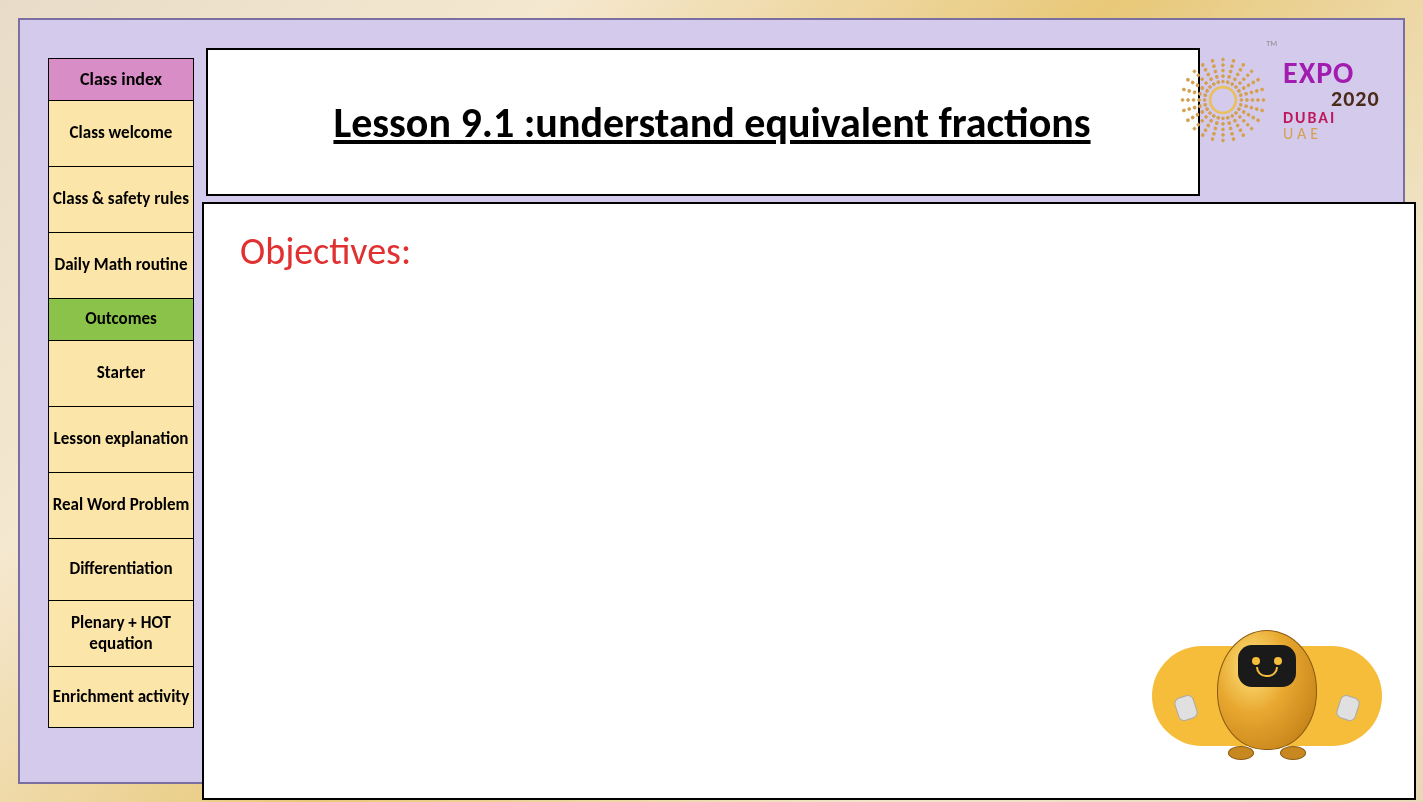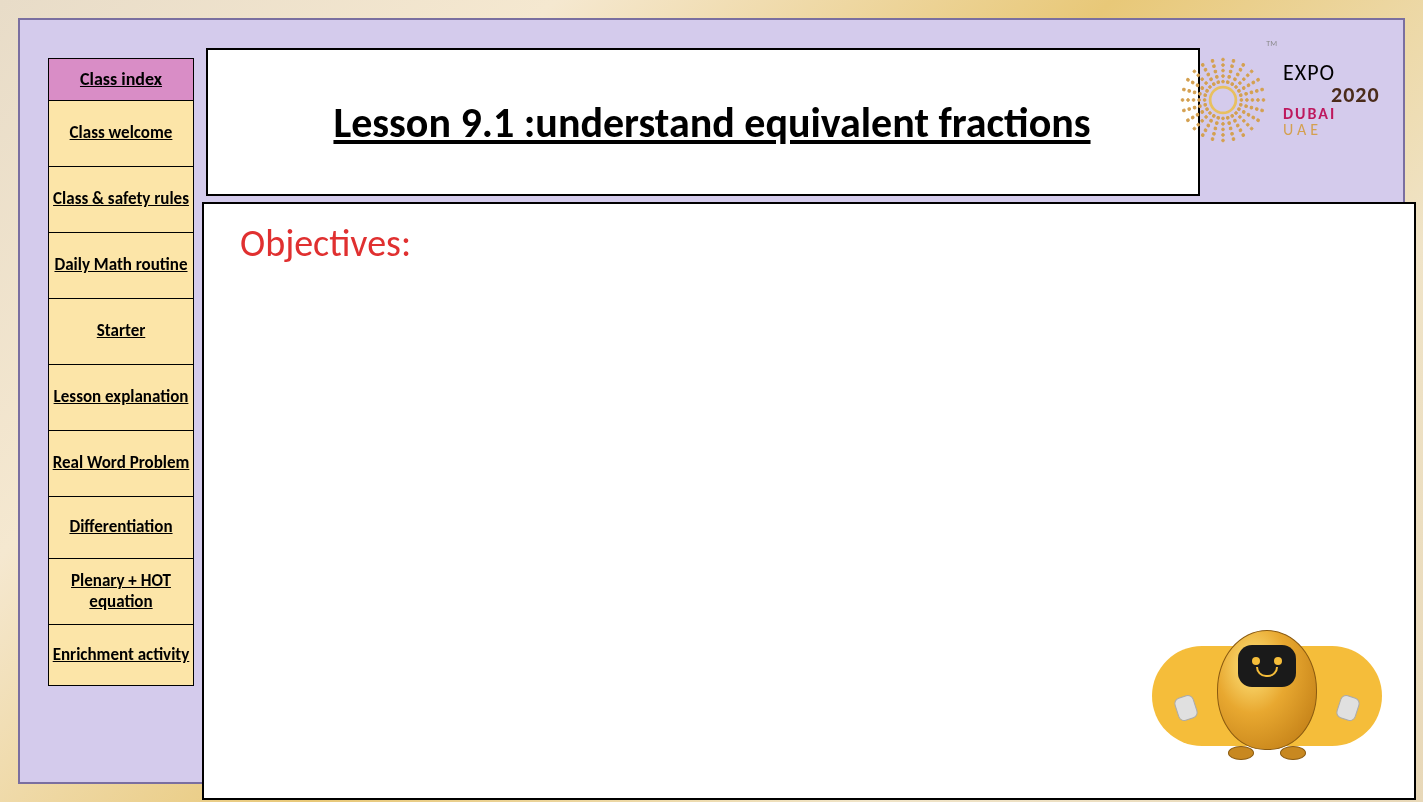--- a/index.html
+++ b/index.html
@@ -33,21 +33,20 @@
     display: flex;
     align-items: center;
     justify-content: center;
     text-align: center;
     border-bottom: 1px solid #000;
     font-size: 17px;
     font-weight: bold;
     color: #000;
     padding: 4px 2px;
     line-height: 1.2;
-    text-decoration: underline;
   }
   .sidebar-item:last-child { border-bottom: none; }
   .si-header { background: #d98dc6; height: 42px; font-size: 18px; }
   .si-normal { background: #fce5a8; }
   .si-active { background: #8bc34a; }
   .h-42 { height: 42px; }
   .h-66 { height: 66px; }
   .h-62 { height: 62px; }
   .h-60 { height: 60px; }
 
@@ -74,21 +73,21 @@
   }
 
   .content-box {
     position: absolute;
     top: 182px;
     left: 182px;
     width: 1214px;
     height: 598px;
     background: #fff;
     border: 2px solid #000;
-    padding: 16px 36px;
+    padding: 24px 36px;
   }
   .obj-label {
     font-size: 38px;
     color: #e03030;
     font-weight: normal;
   }
   .obj-text {
     margin-top: 80px;
     font-size: 42px;
     font-family: "Comic Sans MS", cursive, sans-serif;
@@ -110,21 +109,21 @@
   .expo-sun {
     width: 92px;
     height: 92px;
     position: relative;
   }
   .expo-text {
     display: flex;
     flex-direction: column;
     line-height: 1;
   }
-  .expo-line1 { font-size: 22px; font-weight: normal; color: #000000; letter-spacing: 1px; }
+  .expo-line1 { font-size: 30px; font-weight: bold; color: #a21caf; letter-spacing: 1px; }
   .expo-line2 { font-size: 22px; font-weight: bold; color: #4a2b1a; letter-spacing: 1px; margin-left: 48px; }
   .expo-line3 { font-size: 16px; color: #be185d; letter-spacing: 2px; font-weight: 700; }
   .expo-line4 { font-size: 16px; color: #d4a050; letter-spacing: 4px; font-weight: 500; }
   .tm { font-size: 8px; color: #888; position: absolute; top: -2px; right: 100px; }
 
   .mascot {
     position: absolute;
     bottom: 32px;
     right: 32px;
     width: 230px;
@@ -174,20 +173,21 @@
 </head>
 <body>
 
 <div class="frame">
 
   <div class="sidebar">
     <div class="sidebar-item si-header h-42">Class index</div>
     <div class="sidebar-item si-normal h-66">Class welcome</div>
     <div class="sidebar-item si-normal h-66">Class &amp; safety rules</div>
     <div class="sidebar-item si-normal h-66">Daily Math routine</div>
+    <div class="sidebar-item si-active h-42">Outcomes</div>
     <div class="sidebar-item si-normal h-66">Starter</div>
     <div class="sidebar-item si-normal h-66">Lesson explanation</div>
     <div class="sidebar-item si-normal h-66">Real Word Problem</div>
     <div class="sidebar-item si-normal h-62">Differentiation</div>
     <div class="sidebar-item si-normal h-66">Plenary + HOT equation</div>
     <div class="sidebar-item si-normal h-60">Enrichment activity</div>
   </div>
 
   <div class="title-box">
     <div class="title-text">Lesson 9.1 :understand equivalent fractions</div>

